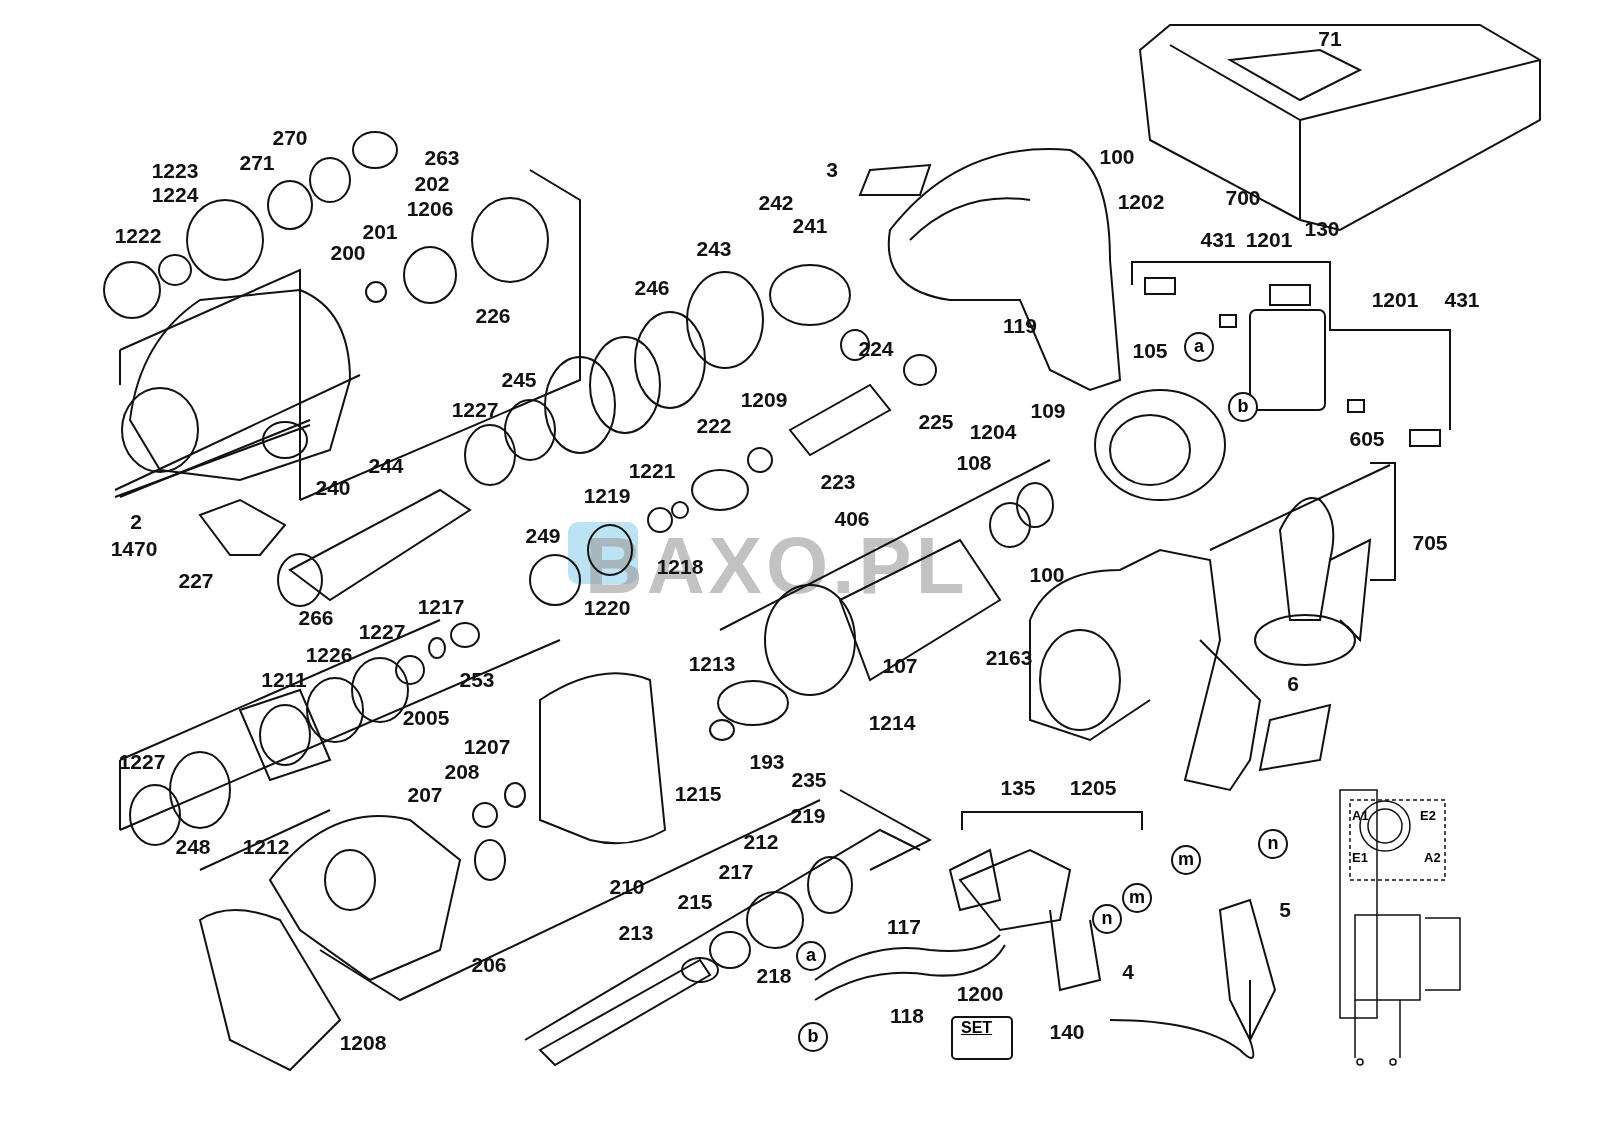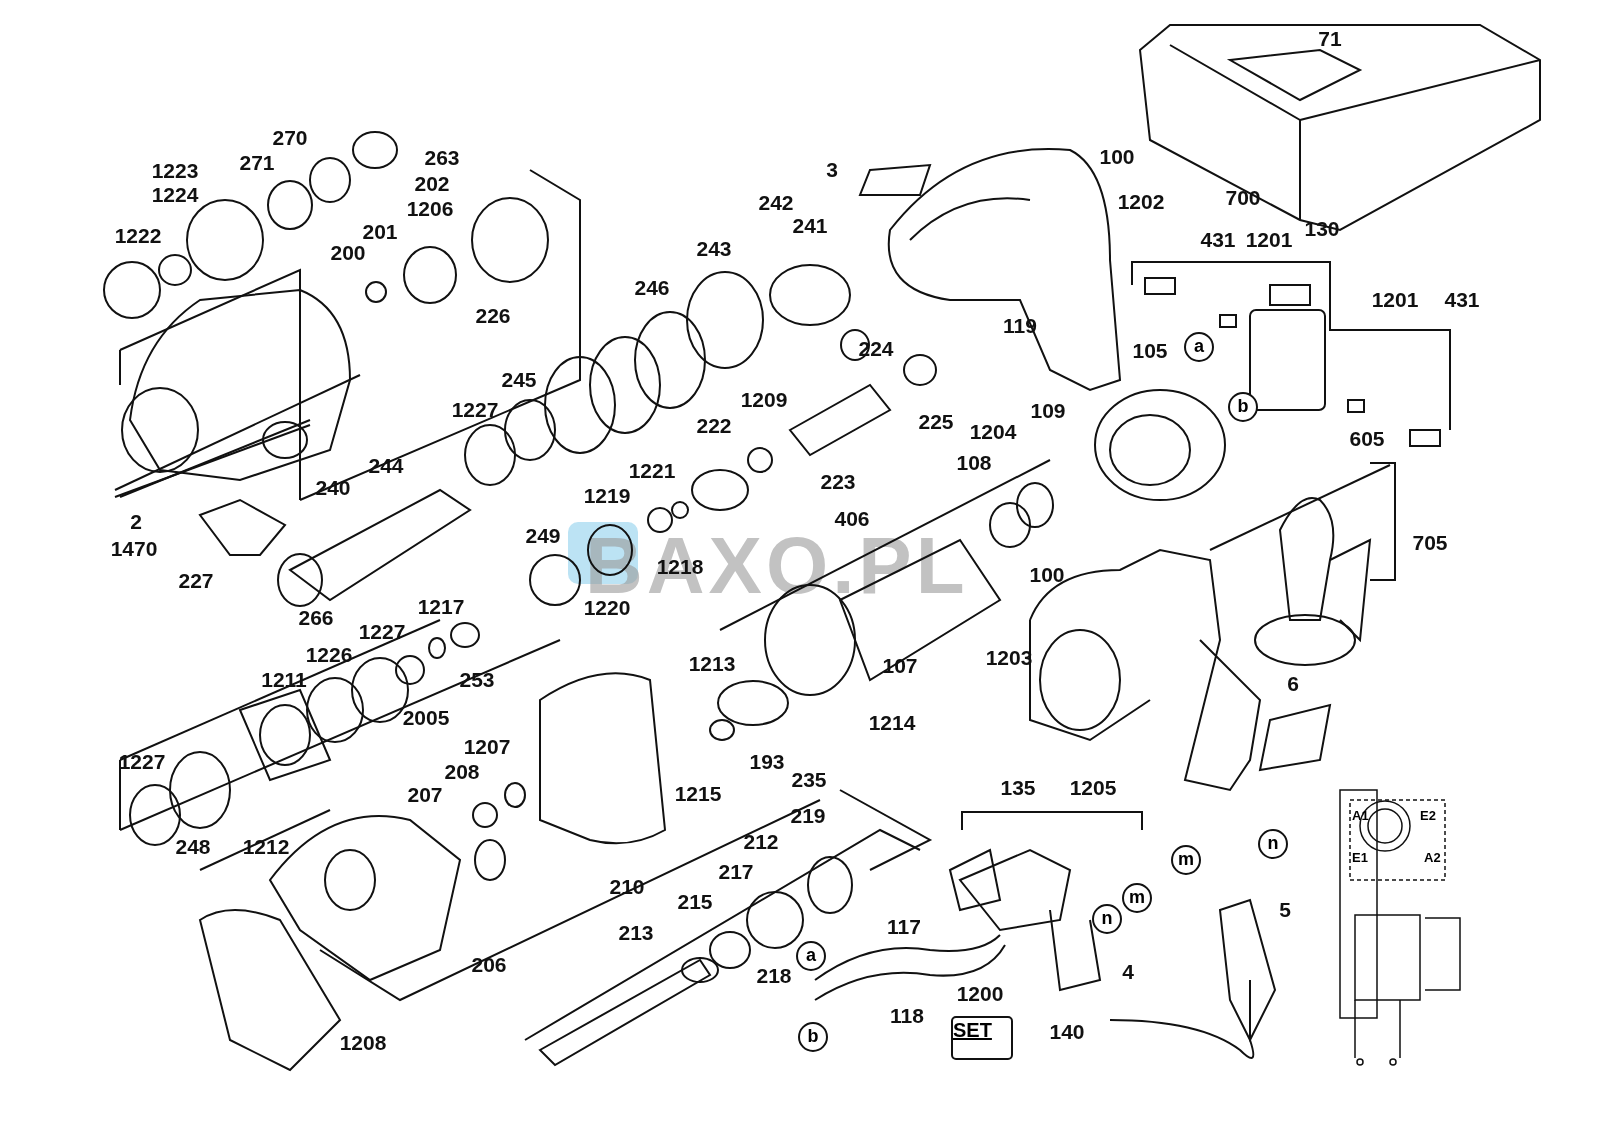--- a/index.html
+++ b/index.html
@@ -3,21 +3,21 @@
 <meta charset="utf-8">
 <style>
   html,body{margin:0;padding:0;background:#fff;}
   #canvas{position:relative;width:1600px;height:1131px;background:#fff;overflow:hidden;font-family:"Liberation Sans",sans-serif;}
   svg#drawing{position:absolute;left:0;top:0;width:1600px;height:1131px;}
   .lbl{position:absolute;font-family:"Liberation Sans",sans-serif;font-weight:bold;font-size:21px;color:#111;line-height:1;white-space:nowrap;transform:translate(-50%,-50%);}
   .circ{position:absolute;width:26px;height:26px;border:2px solid #111;border-radius:50%;font-family:"Liberation Sans",sans-serif;font-weight:bold;font-size:18px;line-height:24px;text-align:center;transform:translate(-50%,-50%);background:#fff;}
   .wm{position:absolute;left:585px;top:520px;font-family:"Liberation Sans",sans-serif;font-weight:bold;font-size:80px;color:#9a9a9a;opacity:.6;letter-spacing:4px;}
   .wm-logo{position:absolute;left:568px;top:522px;width:70px;height:62px;border-radius:10px;background:#8fd0ec;opacity:.6;}
   .setbox{position:absolute;left:951px;top:1016px;width:58px;height:40px;border:2px solid #111;border-radius:5px;}
-  .setbox span{position:absolute;left:0;top:1px;font-family:"Liberation Sans",sans-serif;font-weight:bold;font-size:20px;text-decoration:underline;}
+  .setbox span{position:absolute;left:8px;top:1px;font-family:"Liberation Sans",sans-serif;font-weight:bold;font-size:16px;text-decoration:underline;}
   .wlabel{position:absolute;font-family:"Liberation Sans",sans-serif;font-weight:bold;font-size:13px;}
 </style>
 </head>
 <body>
 
 <div id="canvas">
 
   <div class="wm-logo"></div>
   <div class="wm">BAXO.PL</div>
 
@@ -248,21 +248,21 @@
   <div class="lbl" style="left:543px;top:535px">249</div>
   <div class="lbl" style="left:680px;top:566px">1218</div>
   <div class="lbl" style="left:196px;top:580px">227</div>
   <div class="lbl" style="left:1047px;top:574px">100</div>
   <div class="lbl" style="left:316px;top:617px">266</div>
   <div class="lbl" style="left:607px;top:607px">1220</div>
   <div class="lbl" style="left:441px;top:606px">1217</div>
   <div class="lbl" style="left:382px;top:631px">1227</div>
   <div class="lbl" style="left:329px;top:654px">1226</div>
   <div class="lbl" style="left:477px;top:679px">253</div>
-  <div class="lbl" style="left:1009px;top:657px">1203</div>
+  <div class="lbl" style="left:1009px;top:657px">2163</div>
   <div class="lbl" style="left:712px;top:663px">1213</div>
   <div class="lbl" style="left:900px;top:665px">107</div>
   <div class="lbl" style="left:284px;top:679px">1211</div>
   <div class="lbl" style="left:1293px;top:683px">6</div>
   <div class="lbl" style="left:426px;top:717px">2005</div>
   <div class="lbl" style="left:892px;top:722px">1214</div>
   <div class="lbl" style="left:487px;top:746px">1207</div>
   <div class="lbl" style="left:142px;top:761px">1227</div>
   <div class="lbl" style="left:767px;top:761px">193</div>
   <div class="lbl" style="left:809px;top:779px">235</div>

